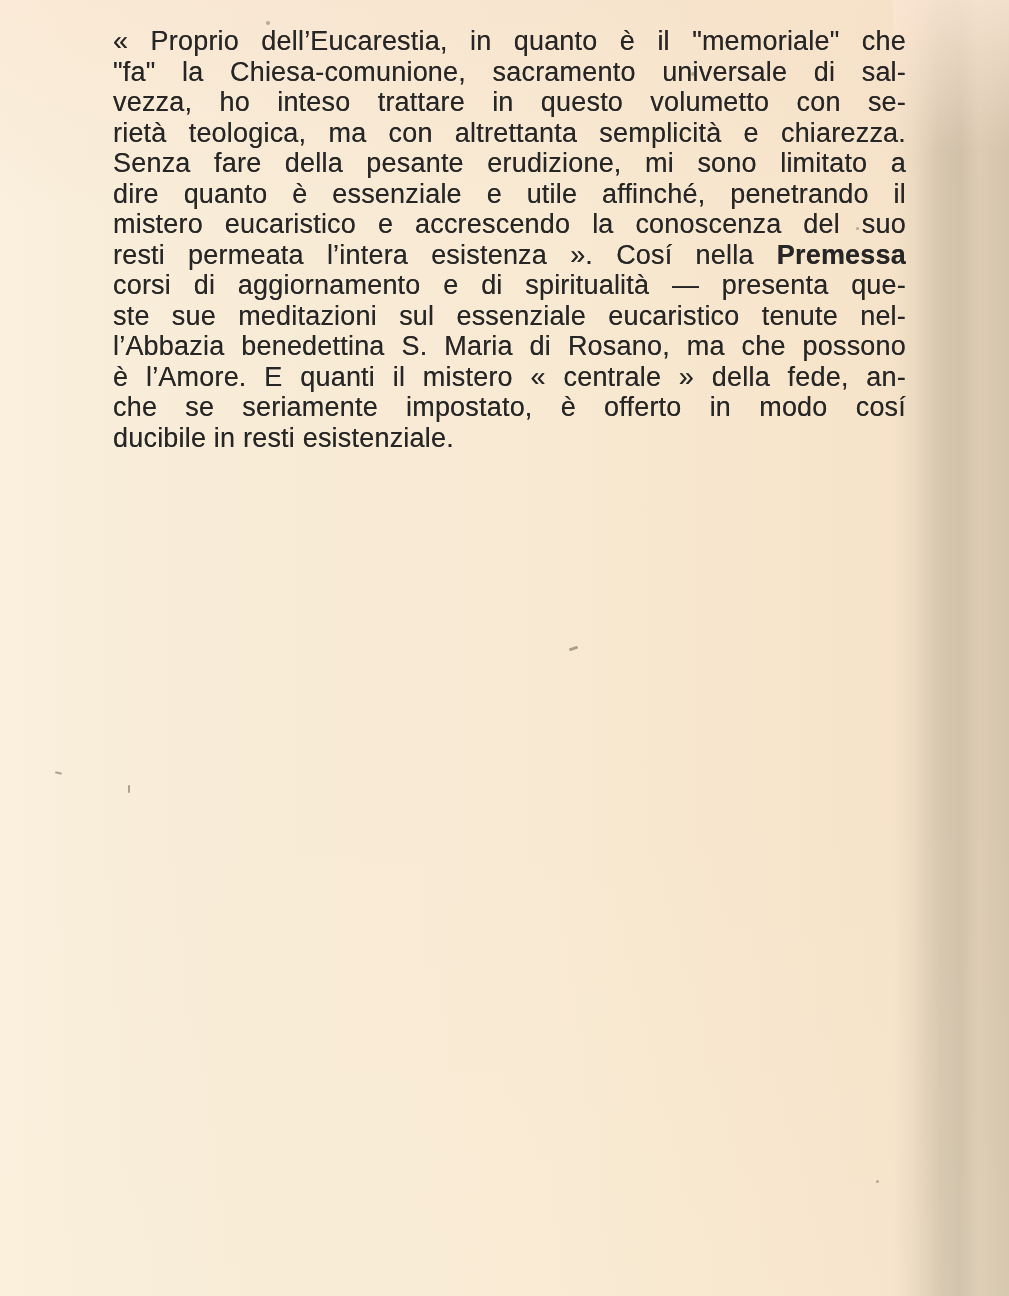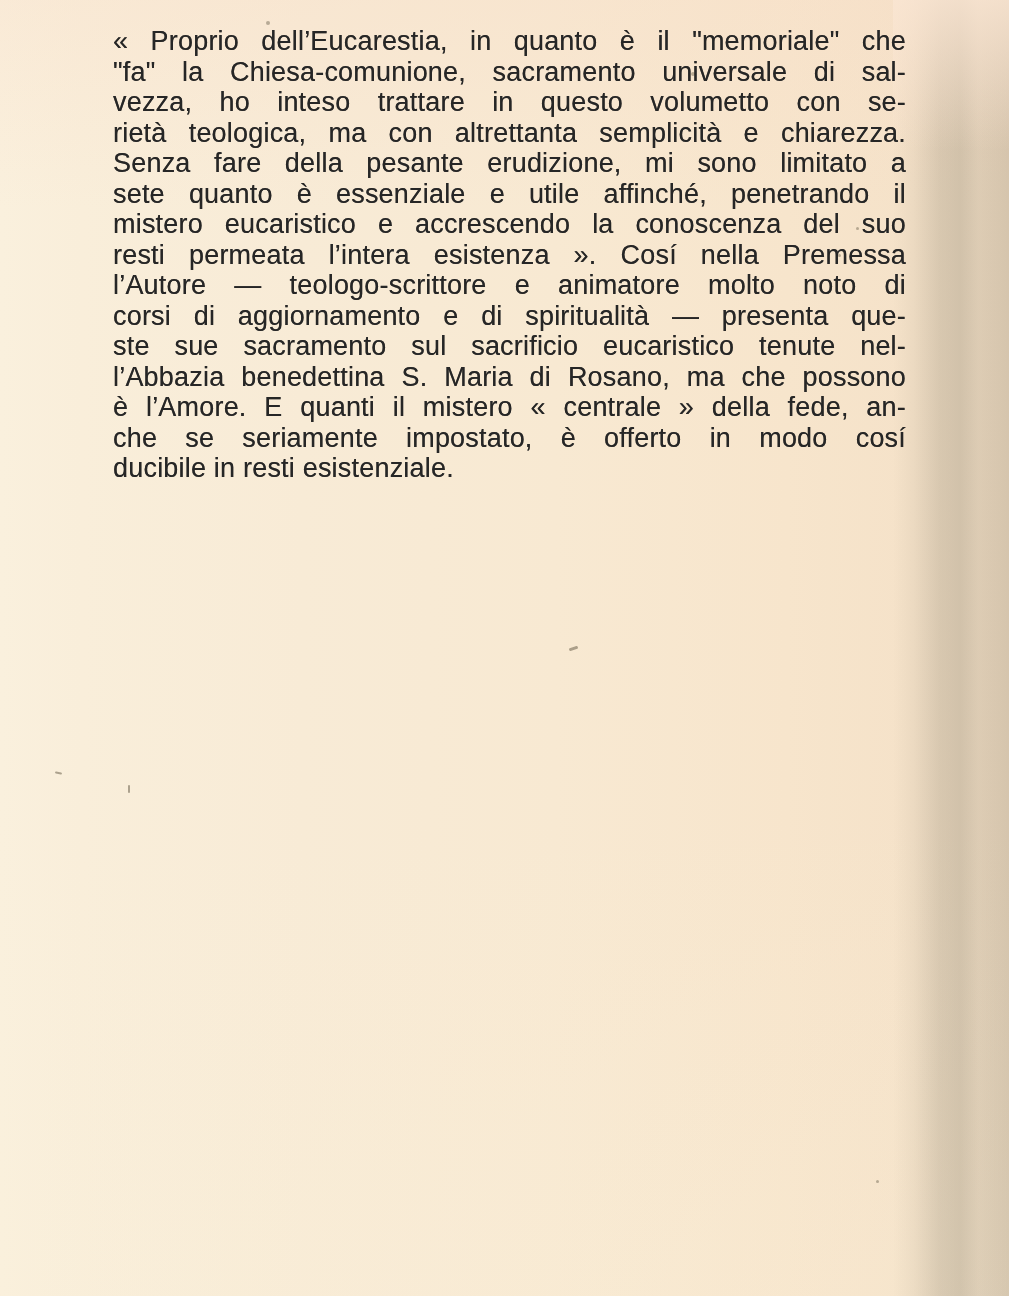--- a/index.html
+++ b/index.html
@@ -52,21 +52,21 @@
   }
   .line {
     text-align: justify;
     text-align-last: justify;
     height: 30.5px;
   }
   .line.no-justify {
     text-align-last: left;
   }
   .seg.bold {
-    font-weight: 400;
+    font-weight: 700;
   }
   .speck {
     position: absolute;
     background: rgba(105,95,75,0.45);
     border-radius: 50%;
   }
   .speck.scratch {
     border-radius: 1px;
     background: rgba(95,85,65,0.50);
   }
@@ -85,24 +85,23 @@
   <div class="speck scratch" style="left:55px; top:772px; width:7px; height:2px; transform:rotate(12deg);"></div>
   <div class="speck scratch" style="left:128px; top:785px; width:2px; height:8px;"></div>
   <div class="speck" style="left:876px; top:1180px; width:3px; height:3px;"></div>
 
   <div class="text-block">
       <div class="line"><span class="seg">« Proprio dell’Eucarestia, in quanto è il "memoriale" che</span></div>
       <div class="line"><span class="seg">"fa" la Chiesa-comunione, sacramento universale di sal-</span></div>
       <div class="line"><span class="seg">vezza, ho inteso trattare in questo volumetto con se-</span></div>
       <div class="line"><span class="seg">rietà teologica, ma con altrettanta semplicità e chiarezza.</span></div>
       <div class="line"><span class="seg">Senza fare della pesante erudizione, mi sono limitato a</span></div>
-      <div class="line"><span class="seg">sete quanto è essenziale e utile affinché, penetrando il</span></div>
+      <div class="line"><span class="seg">dire quanto è essenziale e utile affinché, penetrando il</span></div>
       <div class="line"><span class="seg">mistero eucaristico e accrescendo la conoscenza del suo</span></div>
       <div class="line"><span class="seg">resti permeata l’intera esistenza ». Cosí nella </span><span class="seg bold">Premessa</span></div>
-      <div class="line"><span class="seg">l’Autore — teologo-scrittore e animatore molto noto di</span></div>
       <div class="line"><span class="seg">corsi di aggiornamento e di spiritualità — presenta que-</span></div>
-      <div class="line"><span class="seg">ste sue sacramento sul sacrificio eucaristico tenute nel-</span></div>
+      <div class="line"><span class="seg">ste sue meditazioni sul essenziale eucaristico tenute nel-</span></div>
       <div class="line"><span class="seg">l’Abbazia benedettina S. Maria di Rosano, ma che possono</span></div>
       <div class="line"><span class="seg">è l’Amore. E quanti il mistero « centrale » della fede, an-</span></div>
       <div class="line"><span class="seg">che se seriamente impostato, è offerto in modo cosí</span></div>
       <div class="line no-justify"><span class="seg">ducibile in resti esistenziale.</span></div>
     </div>
 </div>
 
 </body></html>

